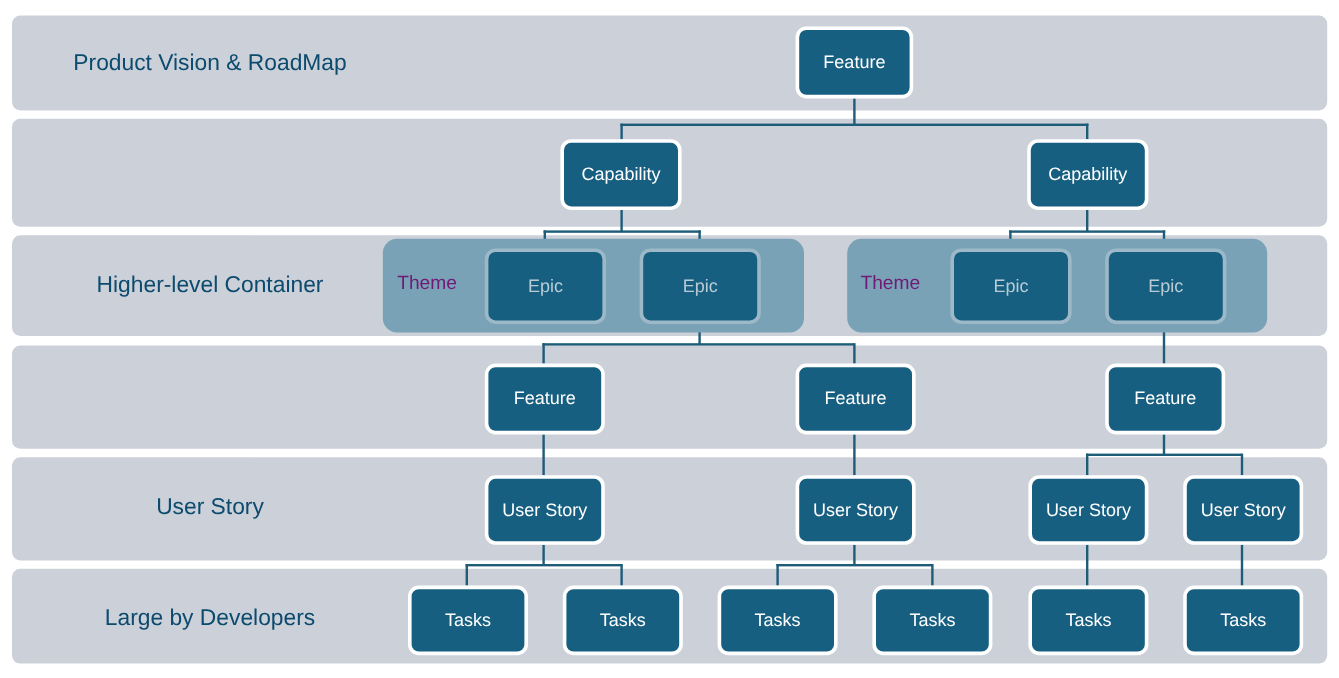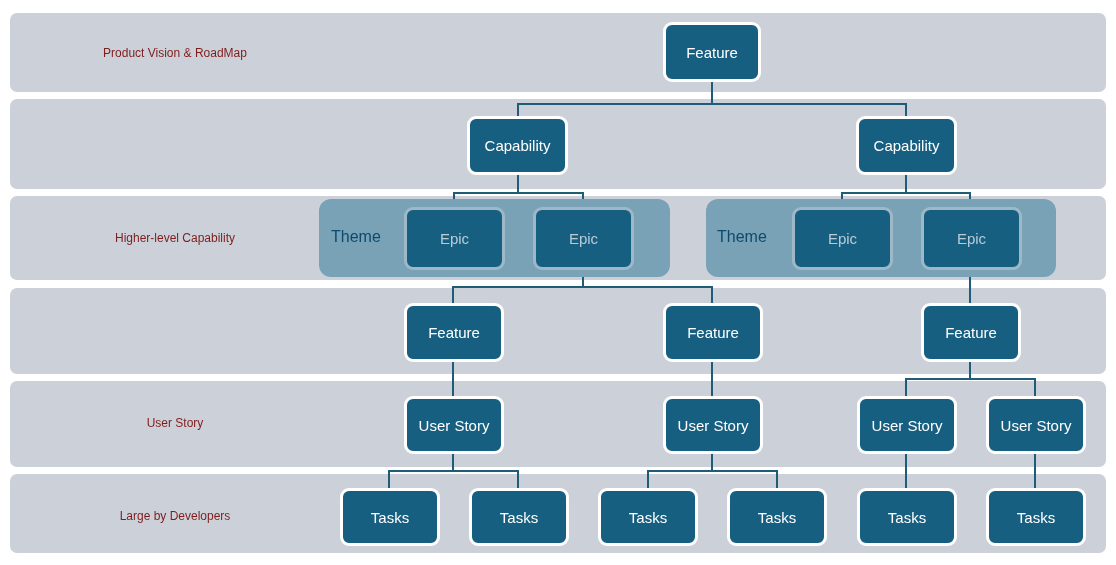--- a/index.html
+++ b/index.html
@@ -1,44 +1,44 @@
 <!DOCTYPE html>
 <html><head>
 <meta charset="utf-8">
 <style>
   html,body{margin:0;padding:0;background:#ffffff;}
   body{font-family:"Liberation Sans",sans-serif;}
   #canvas{position:relative;width:1116px;height:565px;background:#ffffff;overflow:hidden;}
   .band{position:absolute;background:#ccd1d9;border-radius:7px;}
-  .band-label{position:absolute;color:#7f1d1d;font-size:12px;line-height:22px;text-align:center;}
+  .band-label{position:absolute;color:#0c4a6e;font-size:19px;line-height:22px;text-align:center;}
   .node{position:absolute;background:#175f80;border:3px solid #ffffff;border-radius:9px;
         box-sizing:border-box;display:flex;align-items:center;justify-content:center;
         color:#ffffff;font-size:15px;z-index:6;}
   .node.epic{background:#175f80;border-color:#9db9c8;color:#b9ccd6;z-index:7;}
   .theme{position:absolute;background:#79a2b7;border-radius:12px;z-index:5;
          display:flex;align-items:center;box-sizing:border-box;}
-  .theme-label{position:absolute;color:#0c4a6e;font-size:16px;z-index:8;}
+  .theme-label{position:absolute;color:#701a75;font-size:16px;z-index:8;}
   .ln{position:absolute;background:#1e5c78;z-index:4;}
   .ln.v{width:2px;}
   .ln.h{height:2px;}
 </style>
 </head>
 <body>
 
 <div id="canvas">
 
   <div class="band" style="left:10px;top:13px;width:1096px;height:79px;"></div>
   <div class="band" style="left:10px;top:99px;width:1096px;height:90px;"></div>
   <div class="band" style="left:10px;top:196px;width:1096px;height:84px;"></div>
   <div class="band" style="left:10px;top:288px;width:1096px;height:86px;"></div>
   <div class="band" style="left:10px;top:381px;width:1096px;height:86px;"></div>
   <div class="band" style="left:10px;top:474px;width:1096px;height:79px;"></div>
 
   <div class="band-label" style="left:30px;top:42px;width:290px;">Product Vision &amp; RoadMap</div>
-  <div class="band-label" style="left:30px;top:227px;width:290px;">Higher-level Capability</div>
+  <div class="band-label" style="left:30px;top:227px;width:290px;">Higher-level Container</div>
   <div class="band-label" style="left:30px;top:412px;width:290px;">User Story</div>
   <div class="band-label" style="left:30px;top:505px;width:290px;">Large by Developers</div>
 
   <div class="ln v" style="left:711px;top:82px;height:22px;"></div>
   <div class="ln h" style="left:517px;top:103px;width:390px;"></div>
   <div class="ln v" style="left:517px;top:103px;height:13px;"></div>
   <div class="ln v" style="left:905px;top:103px;height:13px;"></div>
 
   <div class="ln v" style="left:517px;top:175px;height:18px;"></div>
   <div class="ln h" style="left:453px;top:192px;width:131px;"></div>

